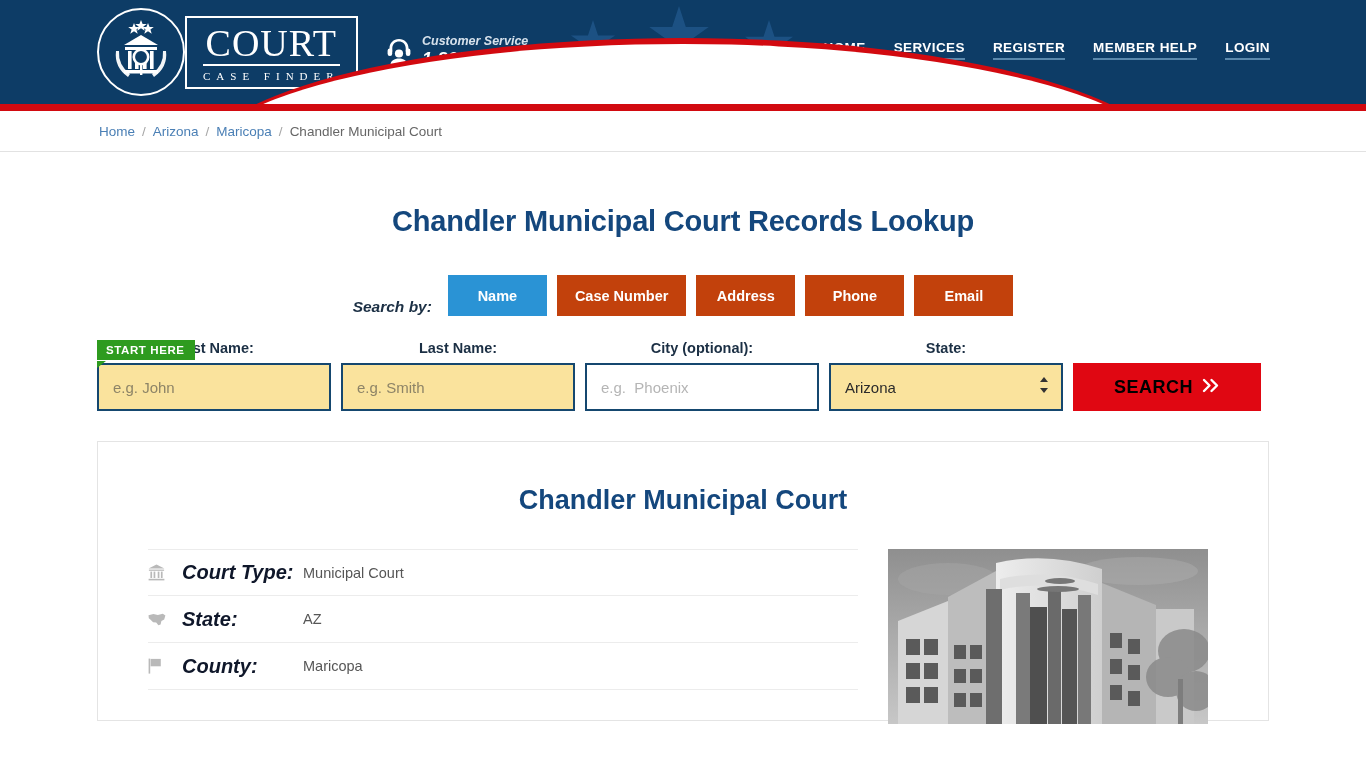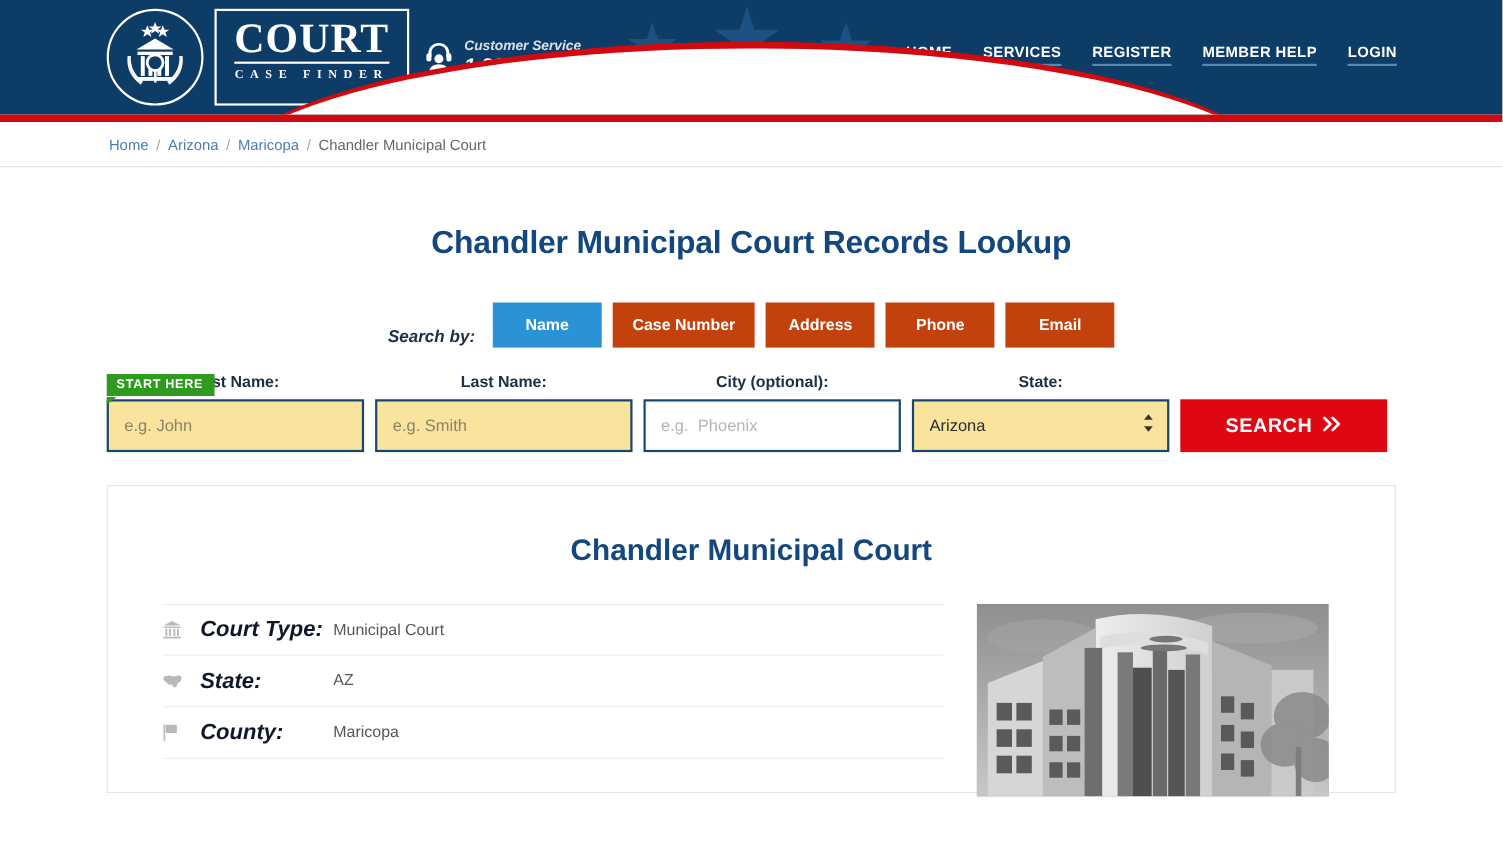--- a/index.html
+++ b/index.html
@@ -24,21 +24,21 @@
     clip-path: polygon(50% 0%, 61% 35%, 98% 35%, 68% 57%, 79% 91%, 50% 70%, 21% 91%, 32% 57%, 2% 35%, 39% 35%);
   }
   .s1 { width: 46px; height: 44px; left: 570px; top: 20px; }
   .s2 { width: 62px; height: 60px; left: 648px; top: 6px; }
   .s3 { width: 50px; height: 48px; left: 744px; top: 20px; }
   .s4 { width: 34px; height: 33px; left: 826px; top: 44px; }
   .s5 { width: 28px; height: 27px; left: 530px; top: 56px; }
 
   .logo-wrap {
     position: absolute; left: 97px; top: 8px;
-    display: flex; gap: 10px; font-weight: bold;
+    display: flex; align-items: center; gap: 0;
   }
   .seal {
     width: 88px; height: 88px; border-radius: 50%;
     border: 2px solid #ffffff;
     display: flex; align-items: center; justify-content: center;
     position: relative;
   }
   .seal svg { display: block; }
   .logo-box {
     border: 2px solid #ffffff;
@@ -179,21 +179,21 @@
   }
   .spinner {
     position: absolute; right: 14px; top: 50%;
     transform: translateY(-50%);
     pointer-events: none;
   }
 
   .search-btn {
     height: 48px; width: 188px;
     background: #e00712; border: none;
-    color: #ffffff; font-size: 18px; font-weight: bold;
+    color: #000000; font-size: 18px; font-weight: bold;
     letter-spacing: 0.5px; cursor: pointer;
     display: flex; align-items: center; justify-content: center; gap: 9px;
     font-family: "Liberation Sans", sans-serif;
   }
 
   .disclaimer {
     text-align: center; color: #8b8b8b;
     font-size: 13.5px; font-style: italic; margin-top: 20px;
   }
 

